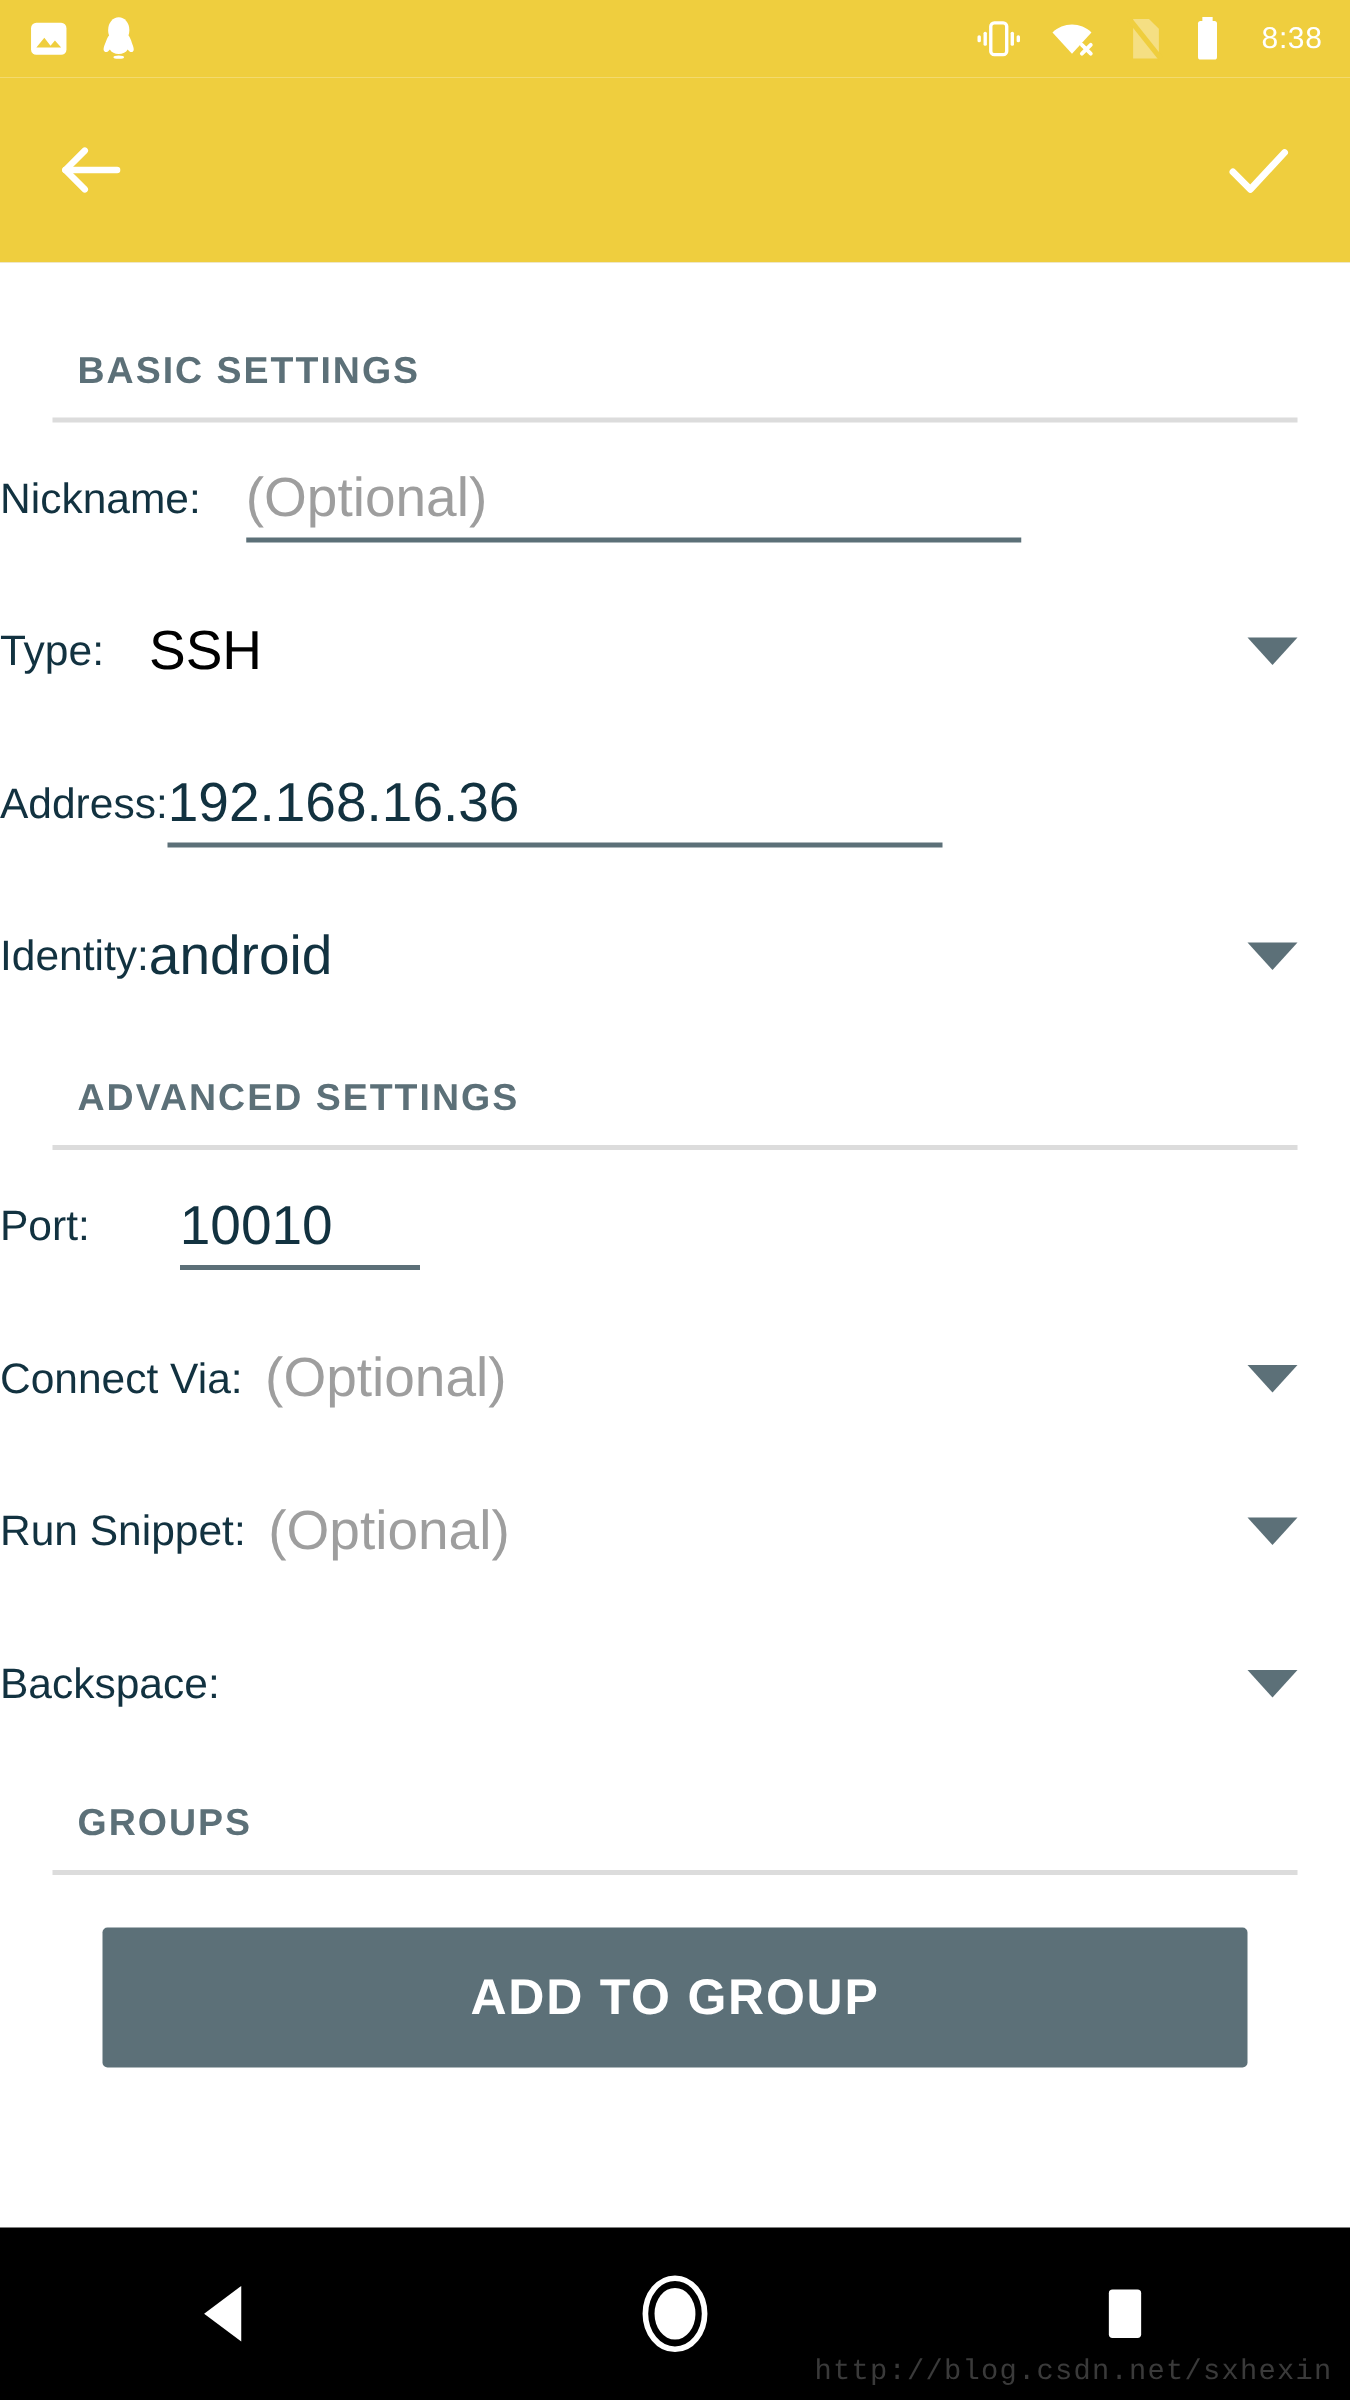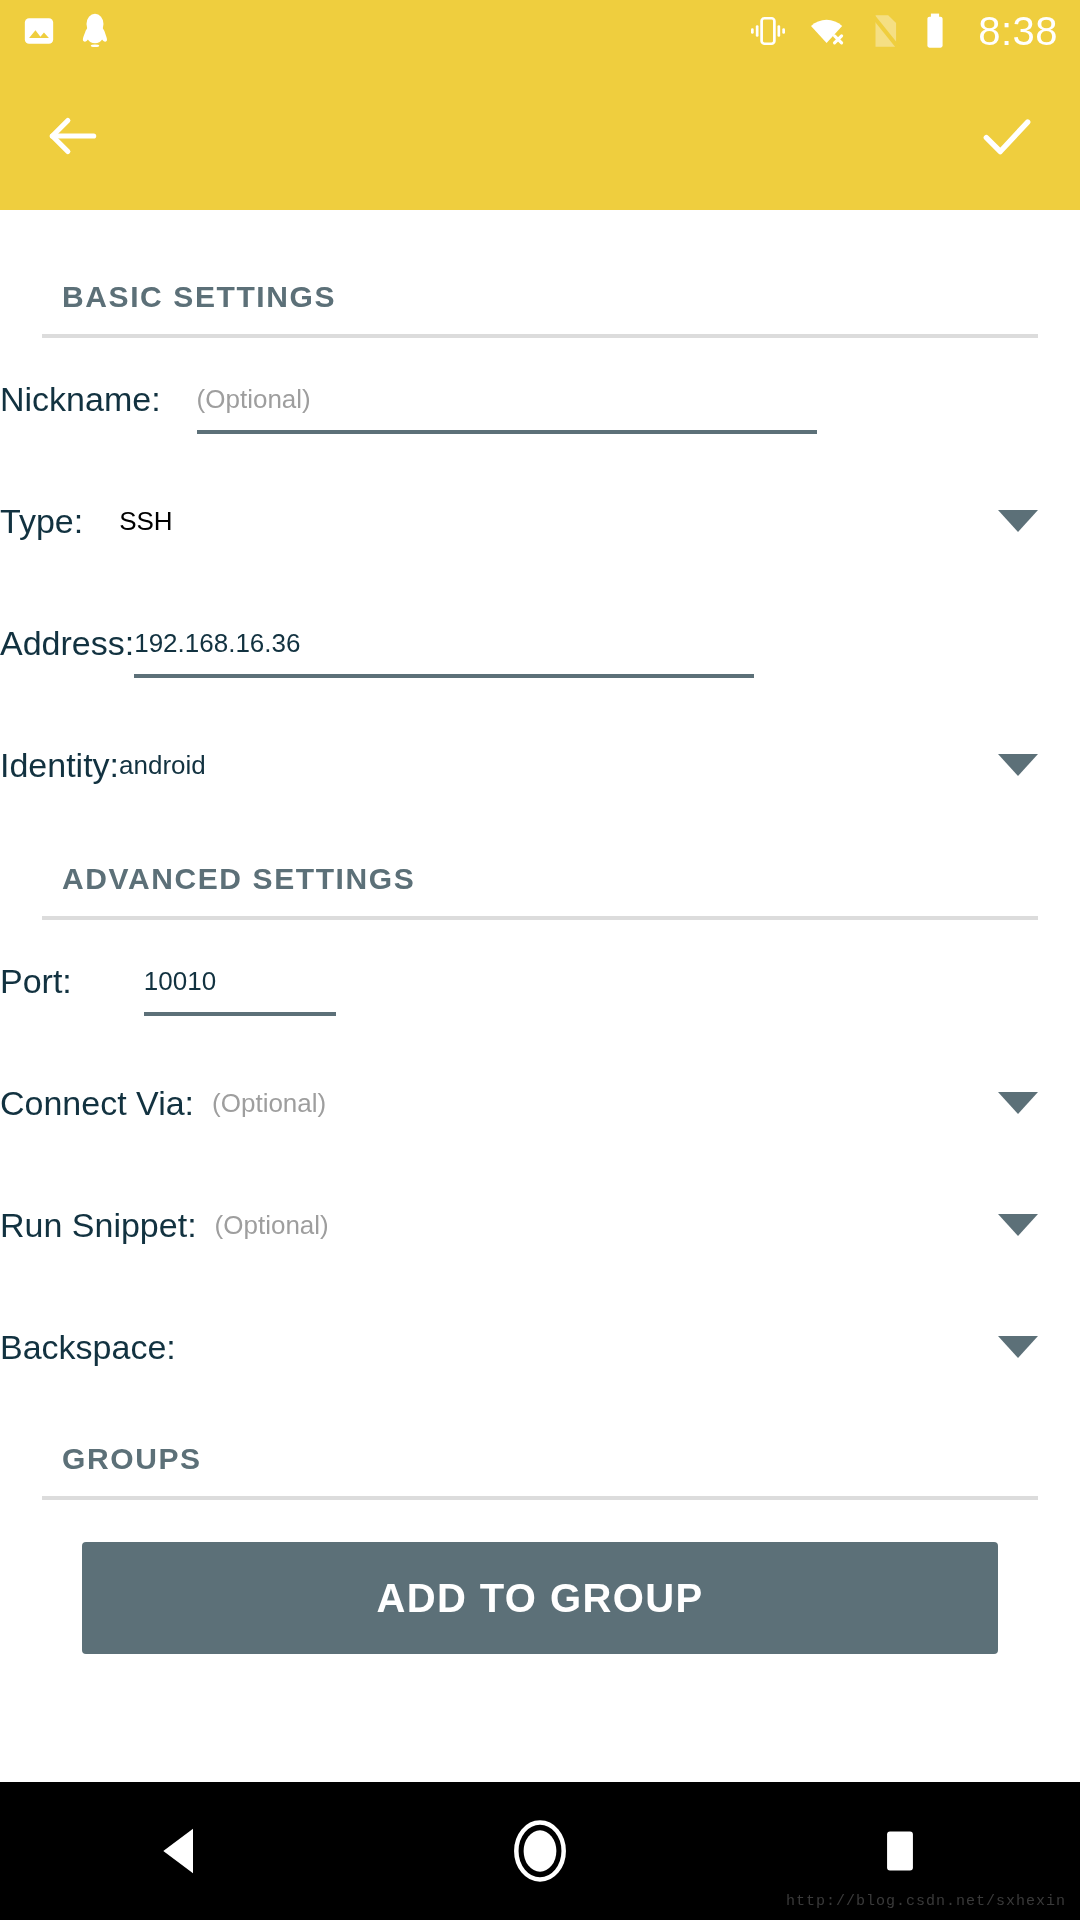--- a/index.html
+++ b/index.html
@@ -14,21 +14,21 @@
   
   .status-bar {
     position:absolute; top:0; left:0; width:1080px; height:62px;
     background:#EFCE3E;
     display:flex; align-items:center; padding:0 22px;
   }
   .status-left { display:flex; align-items:center; gap:22px; }
   .status-right { margin-left:auto; display:flex; align-items:center; gap:20px; }
   .si { display:block; }
   .clock {
-    color:#ffffff; font-size:40px; font-weight:400;
+    color:#ffffff; font-size:24px; font-weight:400;
     letter-spacing:0.5px; margin-left:10px;
     font-family:"Liberation Sans", sans-serif;
   }
 
   
   .app-bar {
     position:absolute; top:62px; left:0; width:1080px; height:148px;
     background:#EFCE3E; display:flex; align-items:center; padding:0 42px;
   }
   .back-arrow { width:62px; height:62px; flex:none; cursor:pointer; }
@@ -64,21 +64,21 @@
   .row-label {
     color:#123240; font-size:34px; font-weight:400;
     white-space:nowrap; flex:none;
   }
   .field {
     position:relative; margin-left:0;
     display:flex; align-items:center;
     height:122px;
   }
   .field-value {
-    font-size:26px; color:#123240; white-space:nowrap;
+    font-size:44px; color:#123240; white-space:nowrap;
   }
   .field-value.placeholder { color:#9E9E9E; }
   .field-value.black { color:#000000; }
 
   .underline {
     position:absolute; left:0; bottom:26px; height:4px; background:#5C7078;
   }
 
   .caret {
     margin-left:auto; width:0; height:0; flex:none;
@@ -100,21 +100,21 @@
   }
 
   
   .nav-bar {
     position:absolute; bottom:0; left:0; width:1080px; height:138px;
     background:#000000; display:flex; align-items:center; justify-content:space-around;
   }
   .nav-btn { width:120px; height:120px; display:flex; align-items:center; justify-content:center; cursor:pointer; }
   .watermark {
     position:absolute; right:14px; bottom:10px;
-    color:#3a3a3a; font-size:15px;
+    color:#3a3a3a; font-size:23px;
     font-family:"Liberation Mono", monospace;
     letter-spacing:1px; white-space:nowrap;
   }
 </style>
 </head>
 <body>
 
 <div id="screen">
 
   <div class="status-bar">

